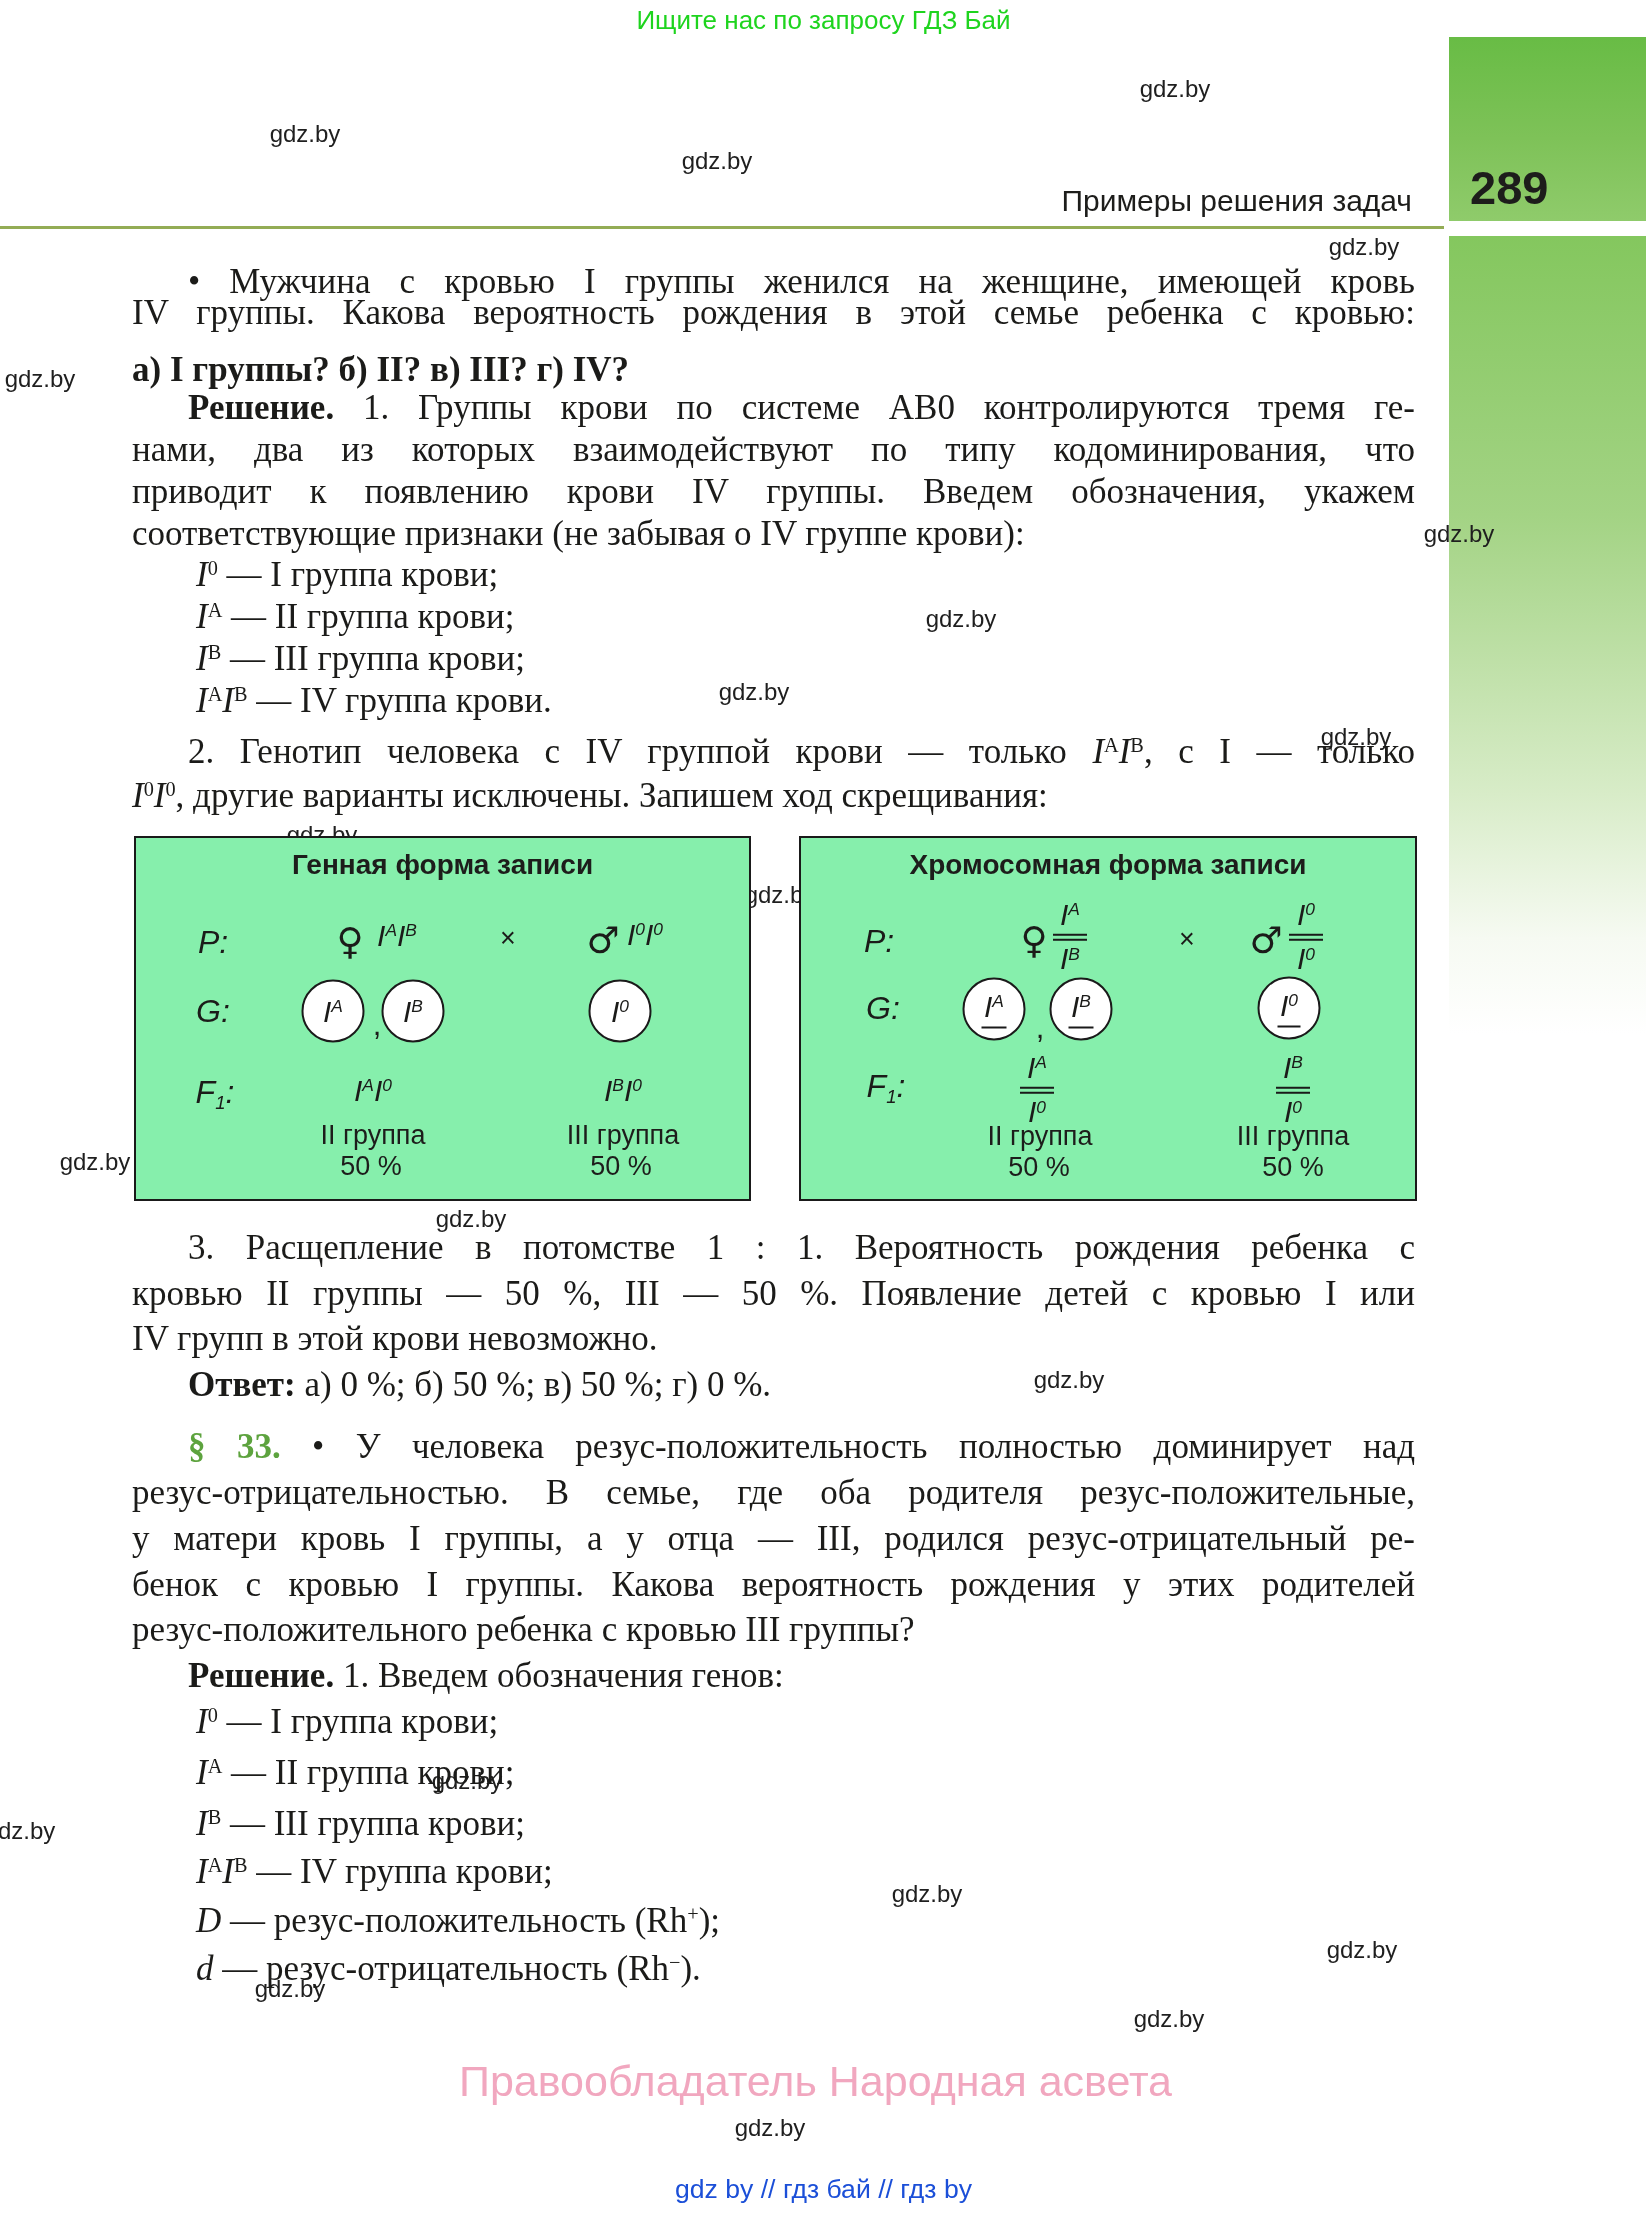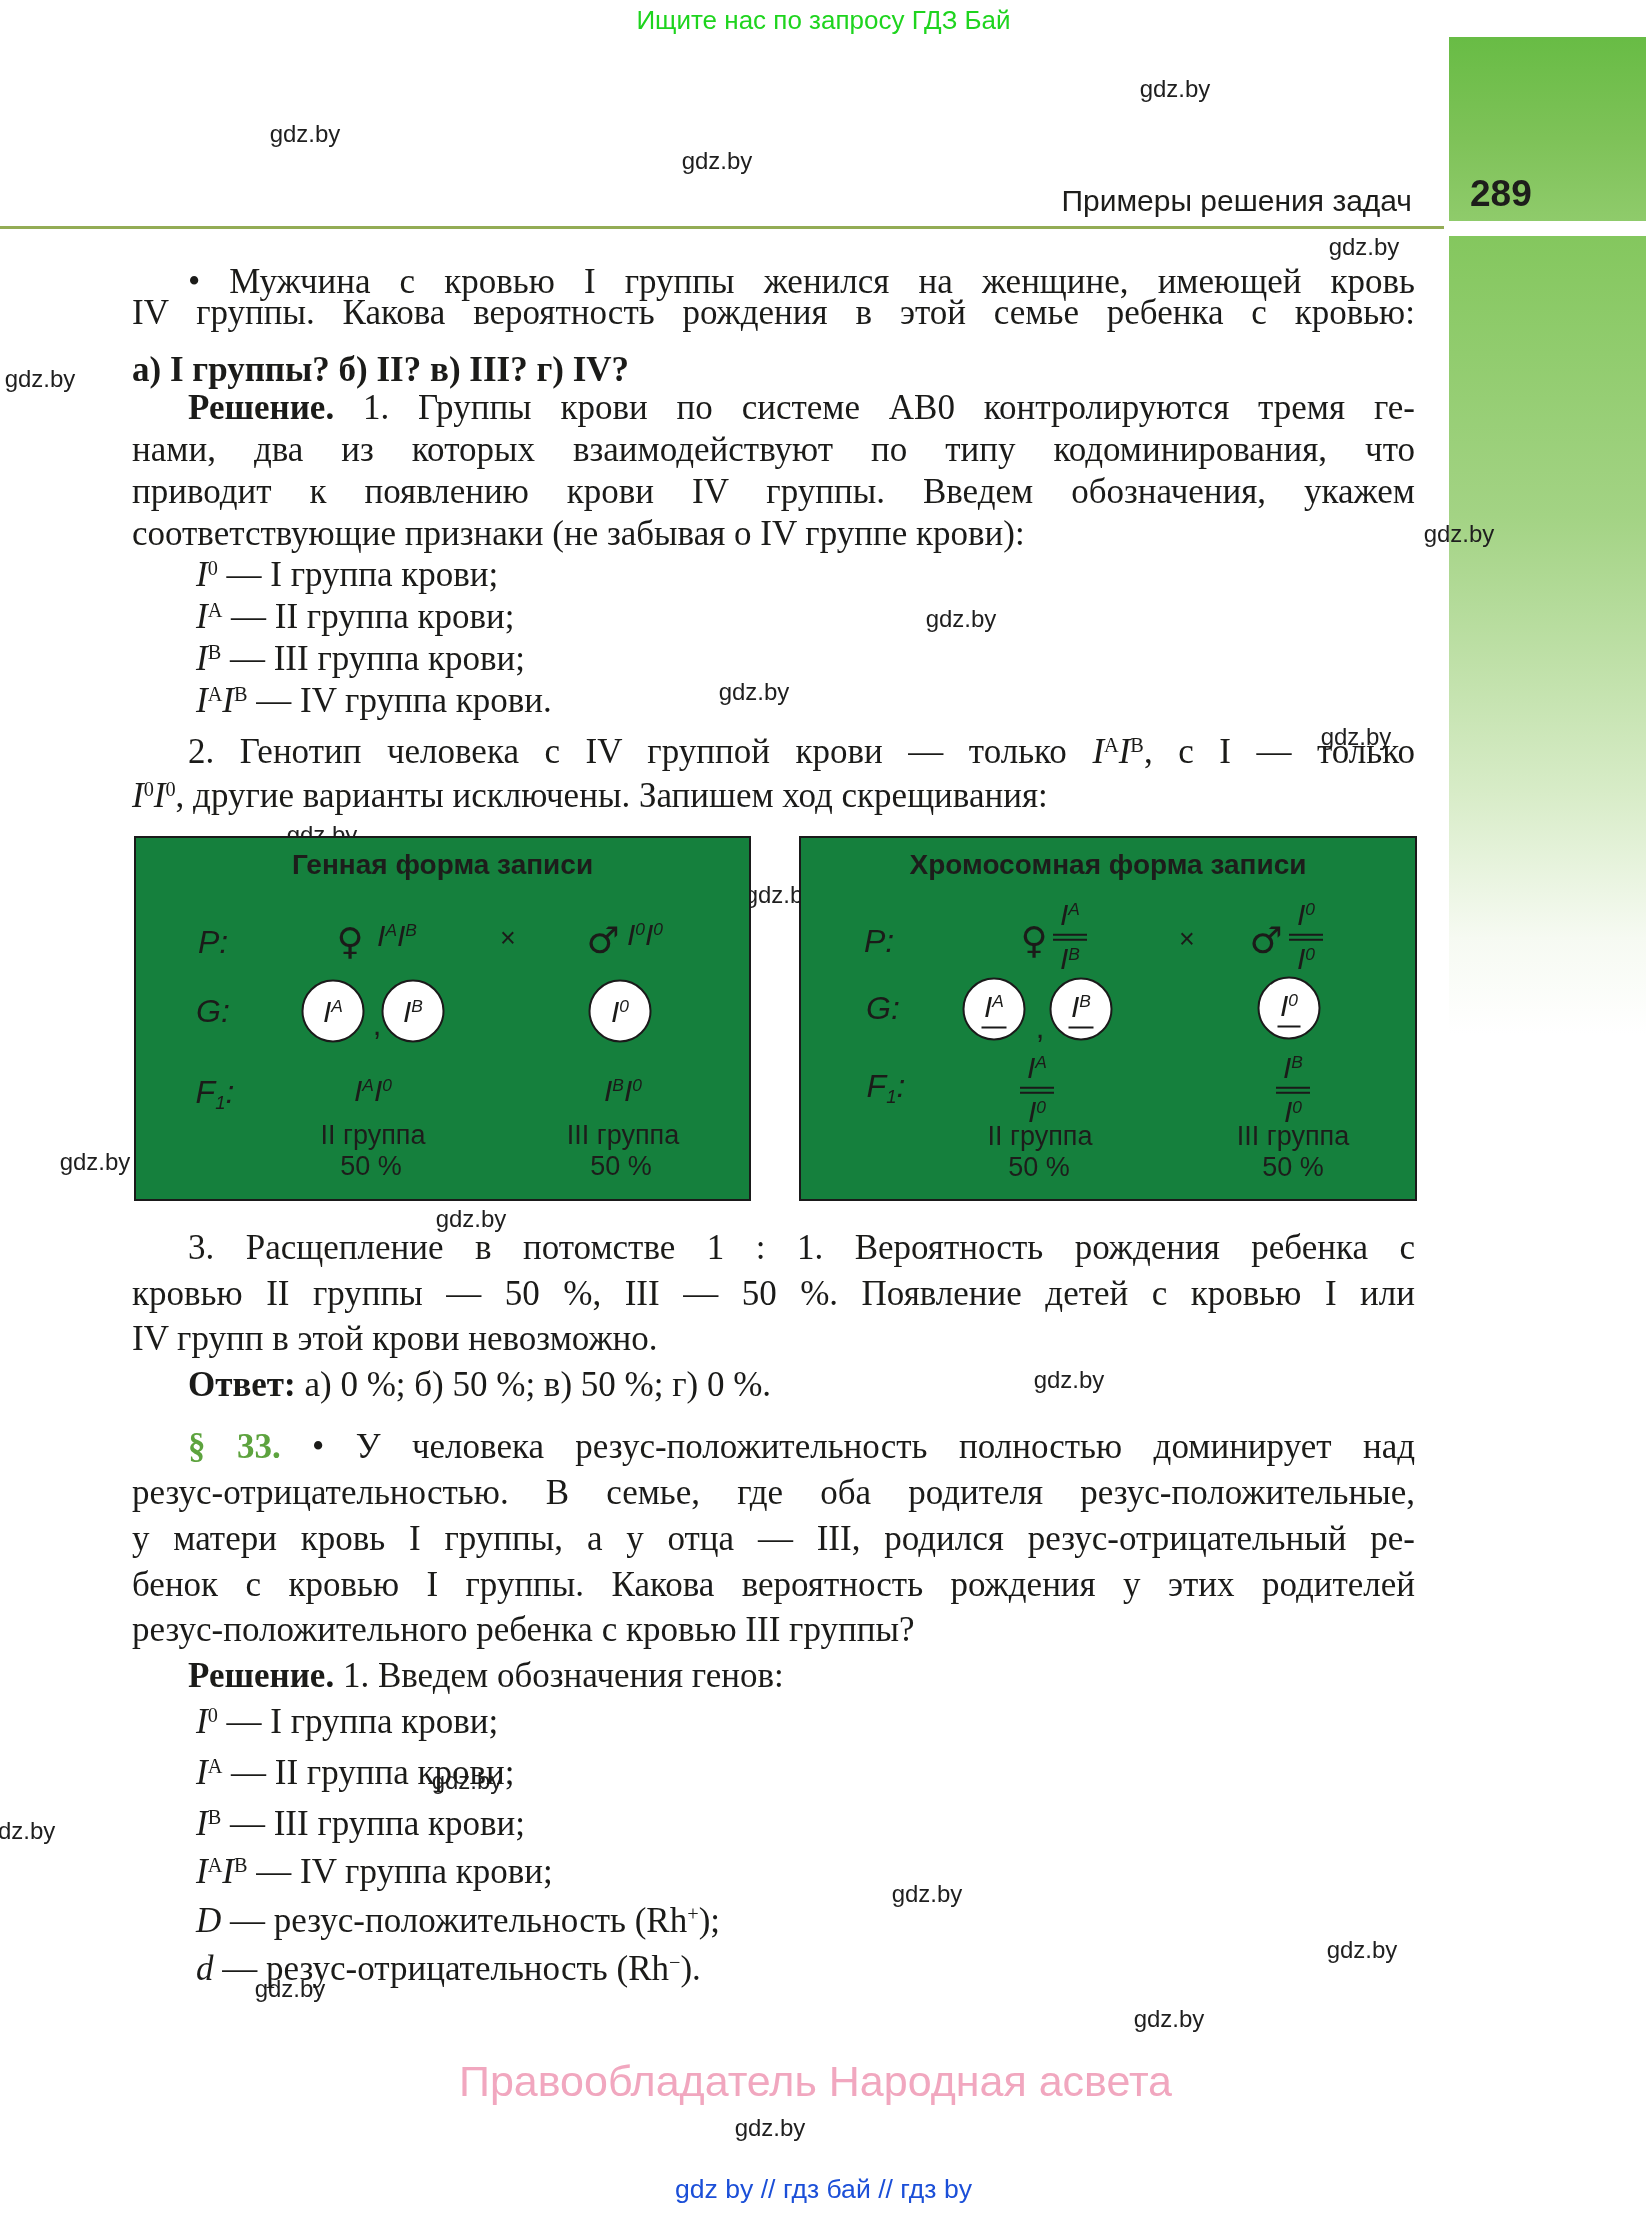--- a/index.html
+++ b/index.html
@@ -7,41 +7,41 @@
         font-family:"Liberation Serif",serif;color:#1b1b19;}
   
   .promo{position:absolute;left:0;right:0;top:4.8px;text-align:center;
          font-family:"Liberation Sans",sans-serif;font-size:26px;}
   
   .runhead{position:absolute;top:184px;right:235px;font-family:"Liberation Sans",sans-serif;
            font-size:30px;color:#1d1d1b;}
   .pagenum-block{position:absolute;left:1449px;top:37px;width:197px;height:184px;
                  background:linear-gradient(180deg,#68bc45 0%,#7ec258 55%,#8fcb6b 100%);}
   .pagenum{position:absolute;left:21px;bottom:6.4px;font-family:"Liberation Sans",sans-serif;
-           font-weight:bold;font-size:37px;color:#1d1d1b;}
+           font-weight:bold;font-size:47px;color:#1d1d1b;}
   .rule{position:absolute;left:0;top:226px;width:1444px;height:3.2px;background:#93ac55;}
   .fadeblock{position:absolute;left:1449px;top:236px;width:197px;height:798px;
              background:linear-gradient(180deg,#84c75e 0%,#a3d384 35%,#d8ecc8 70%,#f6faf2 88%,#ffffff 100%);}
   
   .wm{position:absolute;transform:translate(-50%,-50%);font-family:"Liberation Sans",sans-serif;
       font-size:24px;color:#1f1f1f;white-space:nowrap;}
   
   .bline{position:absolute;left:132px;width:1283px;height:42px;line-height:42px;
          font-size:35px;overflow:visible;white-space:nowrap;}
   .bline.just{white-space:normal;text-align:justify;text-align-last:justify;overflow:hidden;}
   .bline.ind{text-indent:56px;}
   .bline.list{left:196px;width:auto;}
   .s-b{font-weight:bold;}
   .s-i{font-style:italic;}
   .s-g{color:#5da33e;font-weight:bold;}
   .s-sup{font-size:58%;line-height:0;position:relative;top:-0.55em;}
   .s-sub{font-size:58%;line-height:0;position:relative;top:0.30em;}
   
   .dbox{position:absolute;top:836px;height:365px;border:2.4px solid #1a1a1a;box-sizing:border-box;
-        background:#15803d;font-family:"Liberation Sans",sans-serif;}
+        background:#86efac;font-family:"Liberation Sans",sans-serif;}
   .dbox.left{left:134px;width:617px;}
   .dbox.right{left:799px;width:618px;}
   .dtitle{position:absolute;left:0;right:0;top:11.3px;text-align:center;font-weight:bold;
           font-size:28px;color:#1d1d1b;}
   .ctr{position:absolute;transform:translate(-50%,-50%);}
   .dg-lbl{font-style:italic;font-size:32px;}
   .gene{font-style:italic;font-size:30px;white-space:nowrap;}
   .sym{font-family:"DejaVu Sans",sans-serif;font-size:37px;}
   .crossx{font-size:27px;}
   .dcomma{font-size:31px;}

